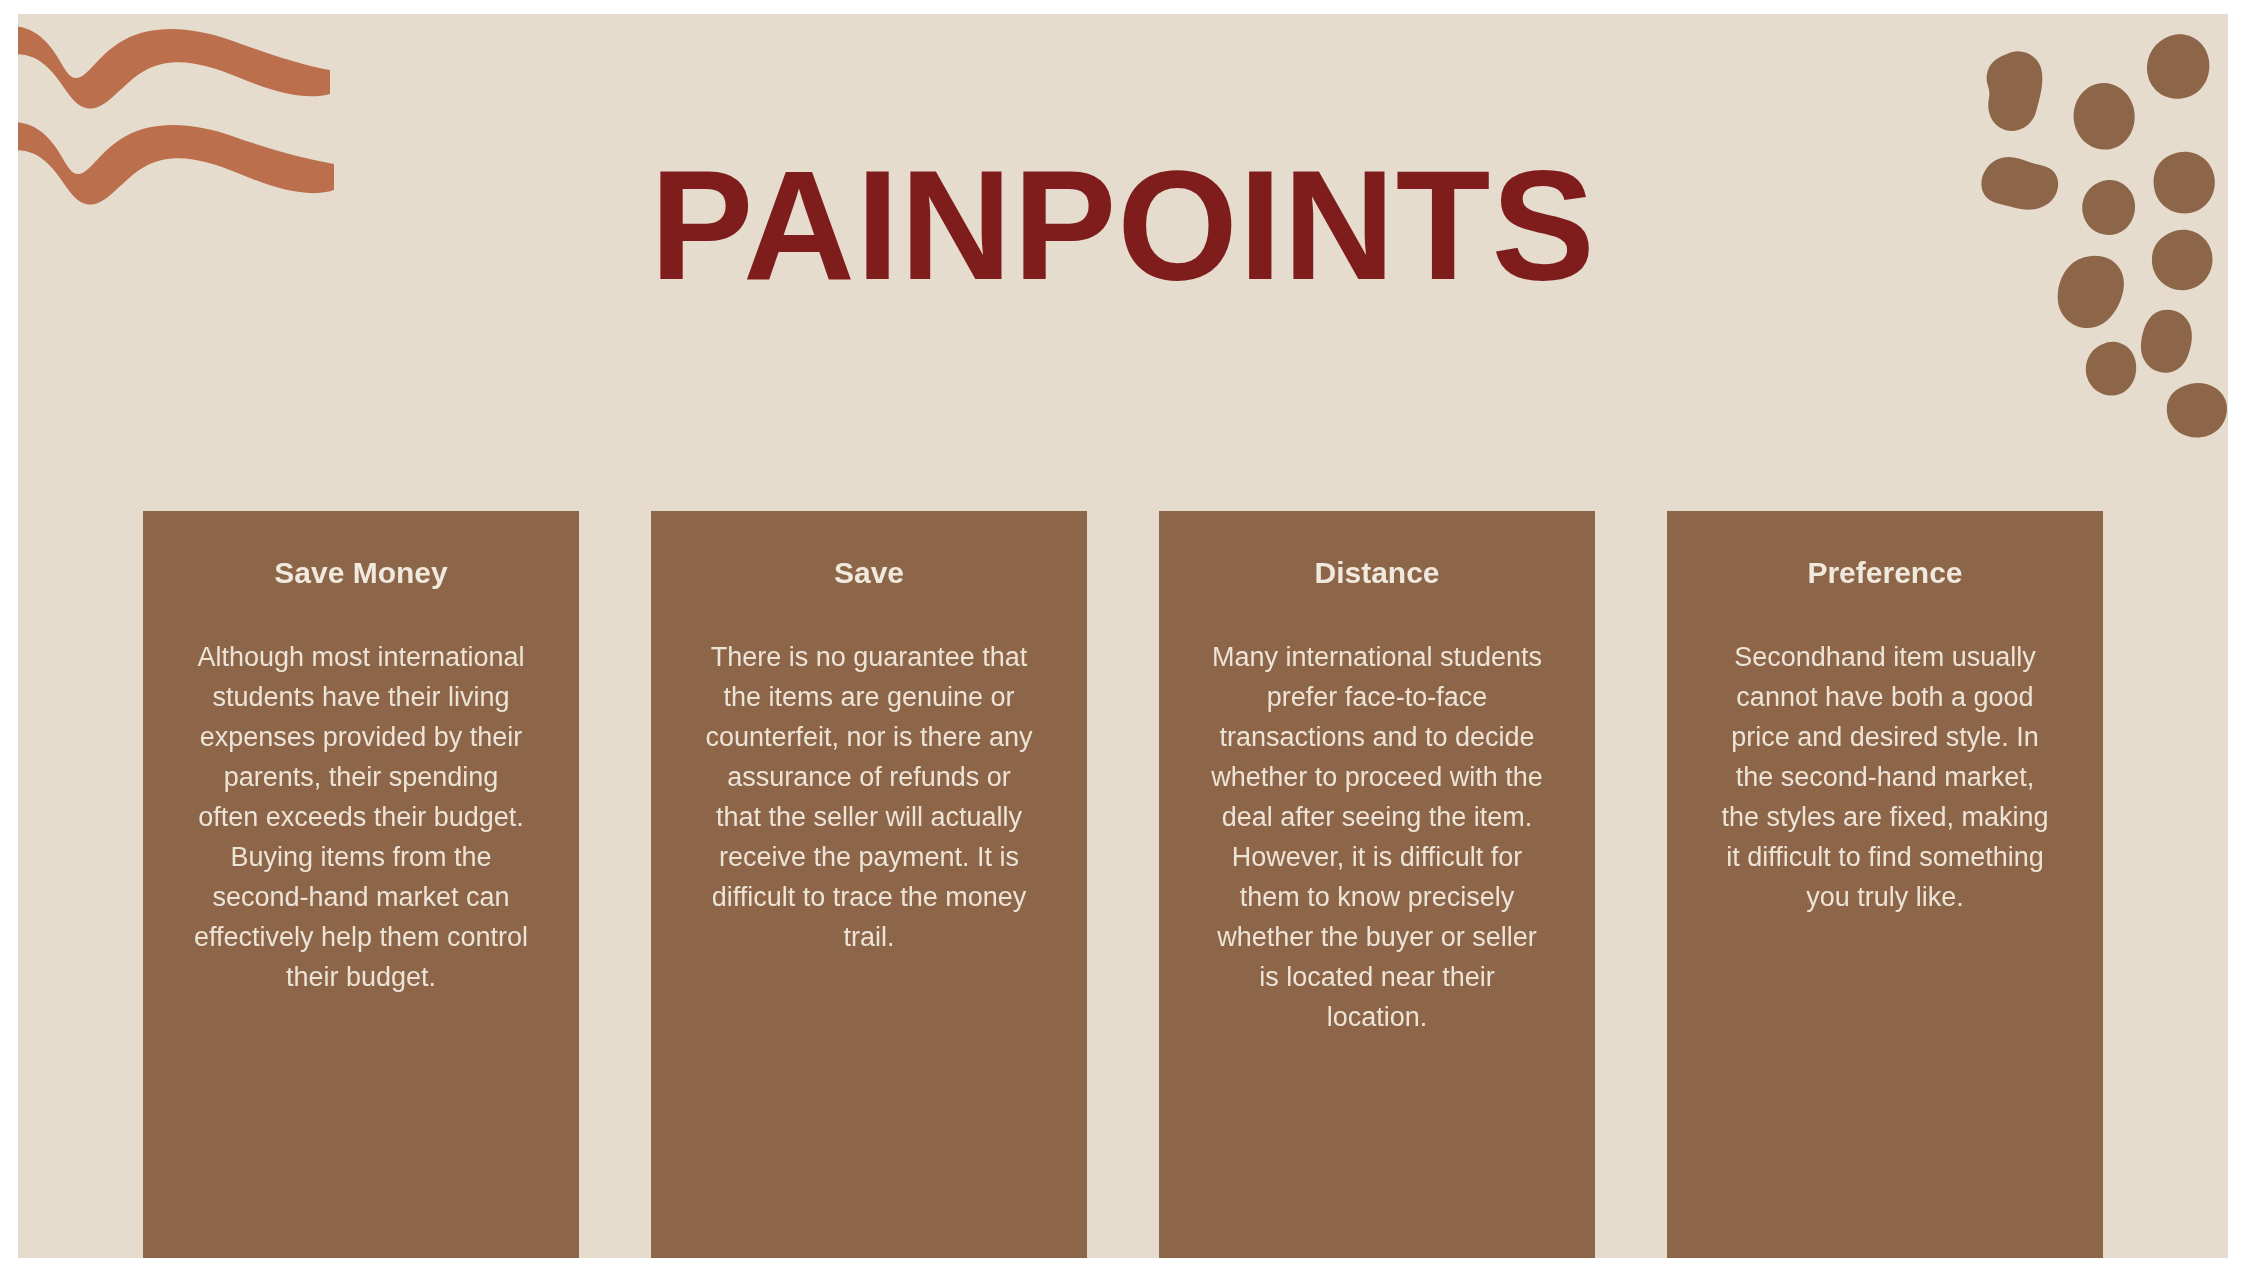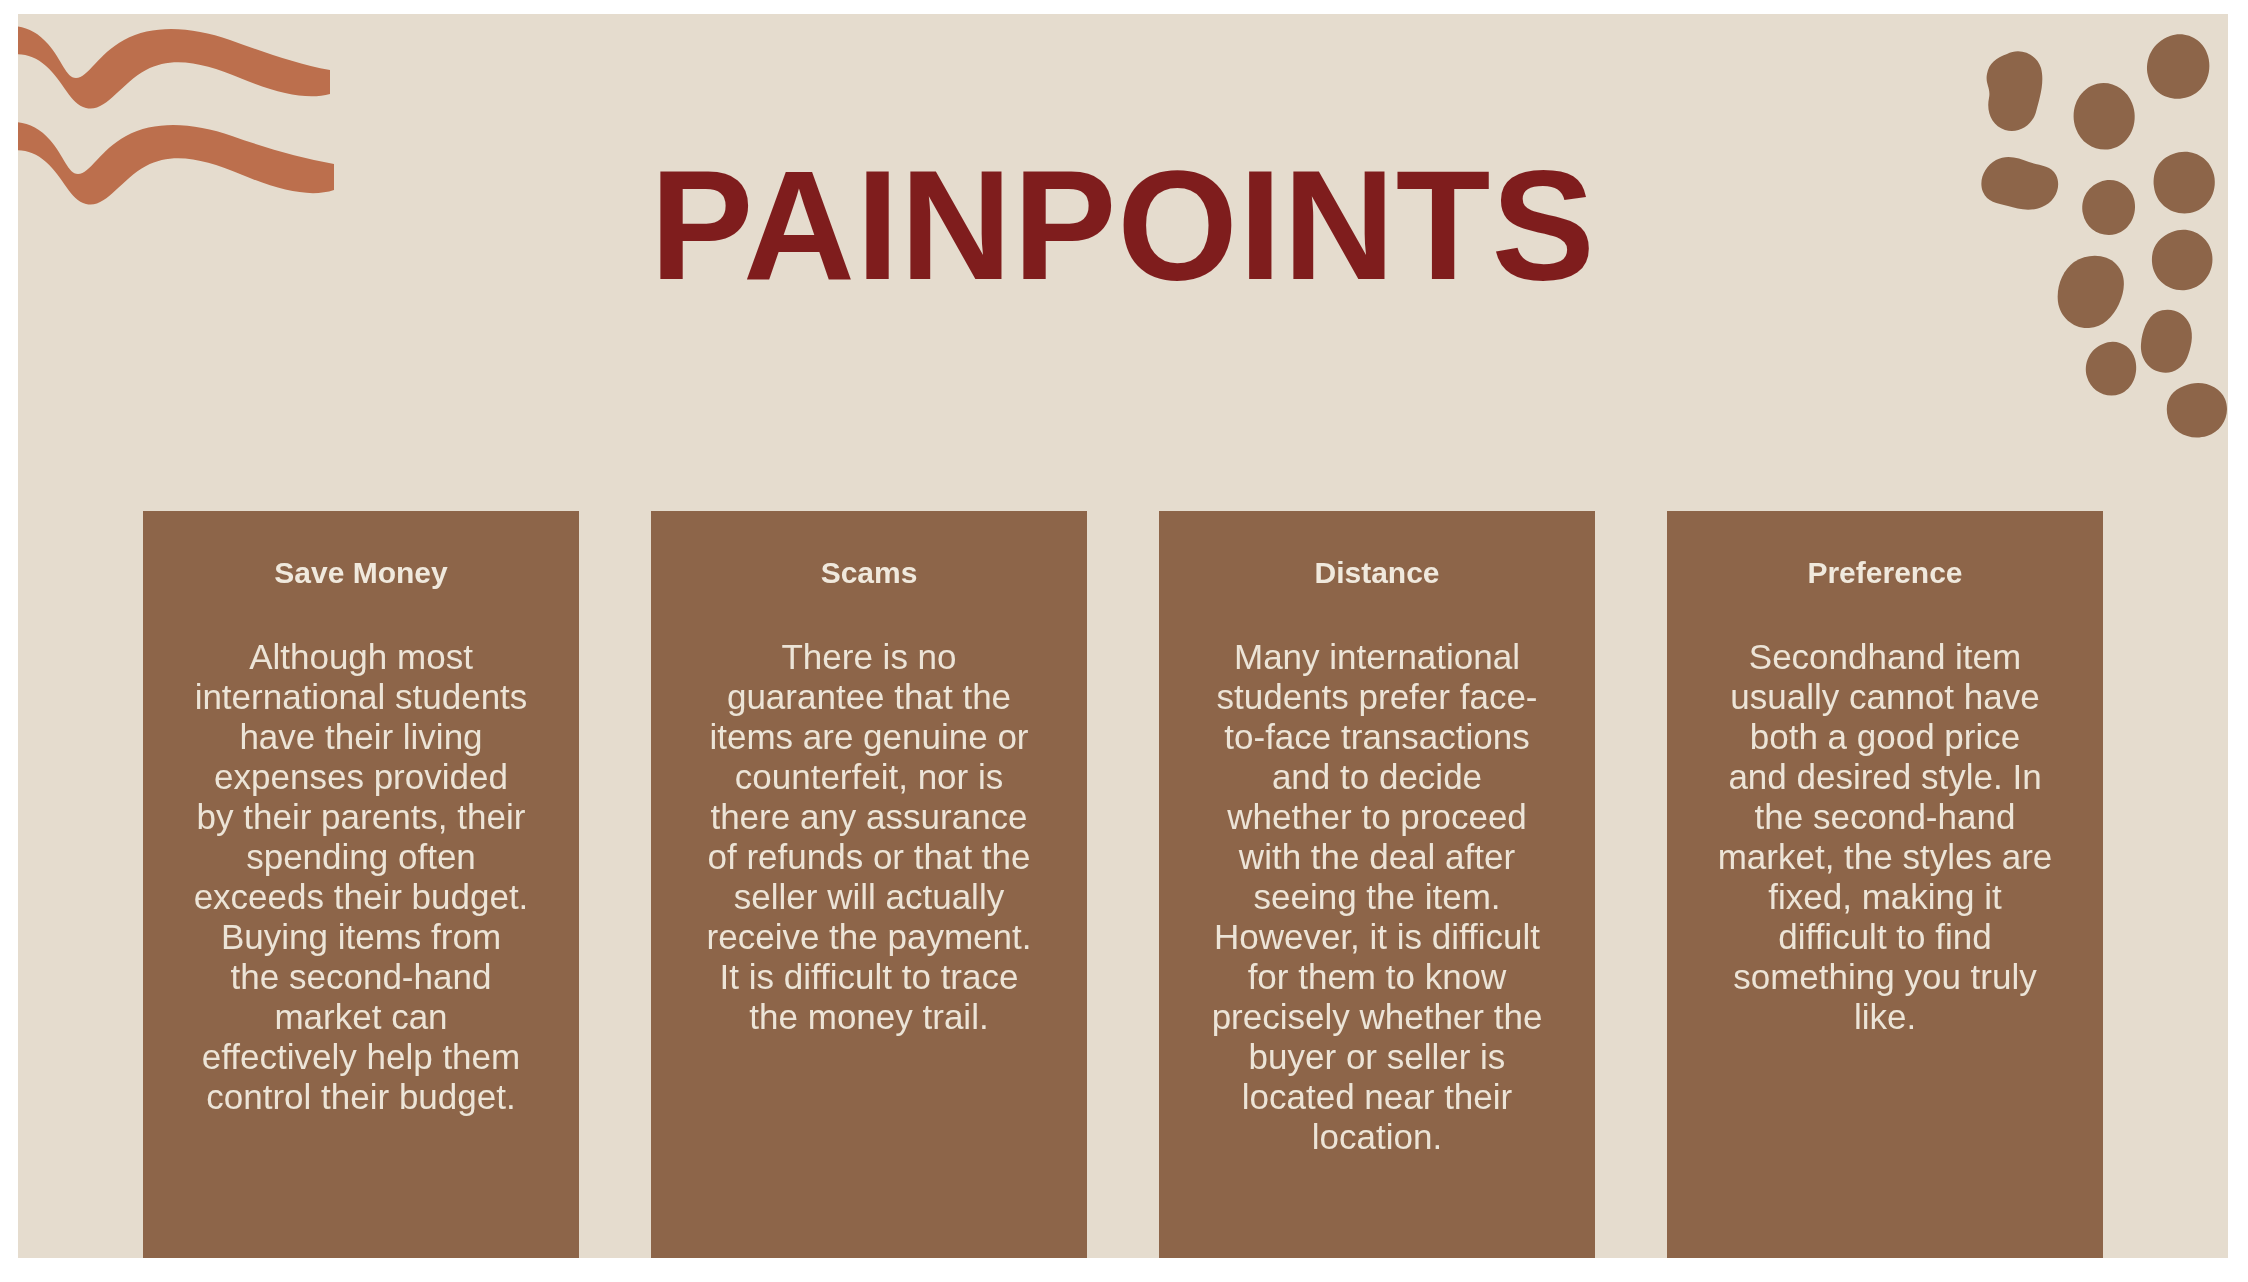--- a/index.html
+++ b/index.html
@@ -82,21 +82,21 @@
 
   .card-title {
     font-size: 30px;
     font-weight: 700;
     color: #f0e9dd;
     line-height: 1.2;
     margin: 0 0 46px 0;
   }
 
   .card-body {
-    font-size: 35px;
+    font-size: 27px;
     line-height: 40px;
     color: #ece4d7;
     margin: 16px;
     padding: 0 6px;
   }
 </style>
 </head>
 <body>
 
 <div id="slide">
@@ -125,21 +125,21 @@
   <div id="page-title">PAINPOINTS</div>
 
   <div id="cards">
 
     <div class="card">
       <div class="card-title">Save Money</div>
       <div class="card-body">Although most international students have their living expenses provided by their parents, their spending often exceeds their budget. Buying items from the second-hand market can effectively help them control their budget.</div>
     </div>
 
     <div class="card">
-      <div class="card-title">Scams</div>
+      <div class="card-title">Save</div>
       <div class="card-body">There is no guarantee that the items are genuine or counterfeit, nor is there any assurance of refunds or that the seller will actually receive the payment. It is difficult to trace the money trail.</div>
     </div>
 
     <div class="card">
       <div class="card-title">Distance</div>
       <div class="card-body">Many international students prefer face-to-face transactions and to decide whether to proceed with the deal after seeing the item. However, it is difficult for them to know precisely whether the buyer or seller is located near their location.</div>
     </div>
 
     <div class="card">
       <div class="card-title">Preference</div>

